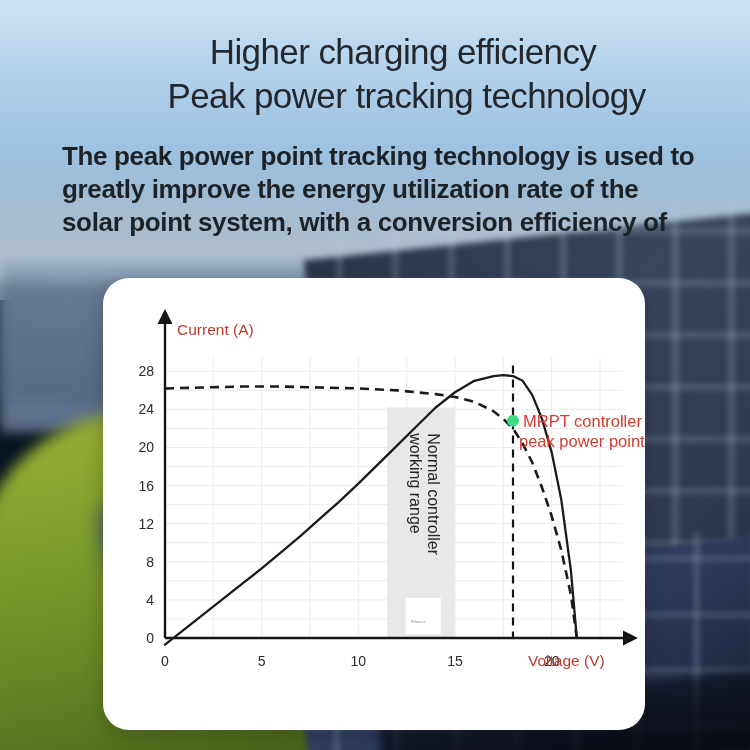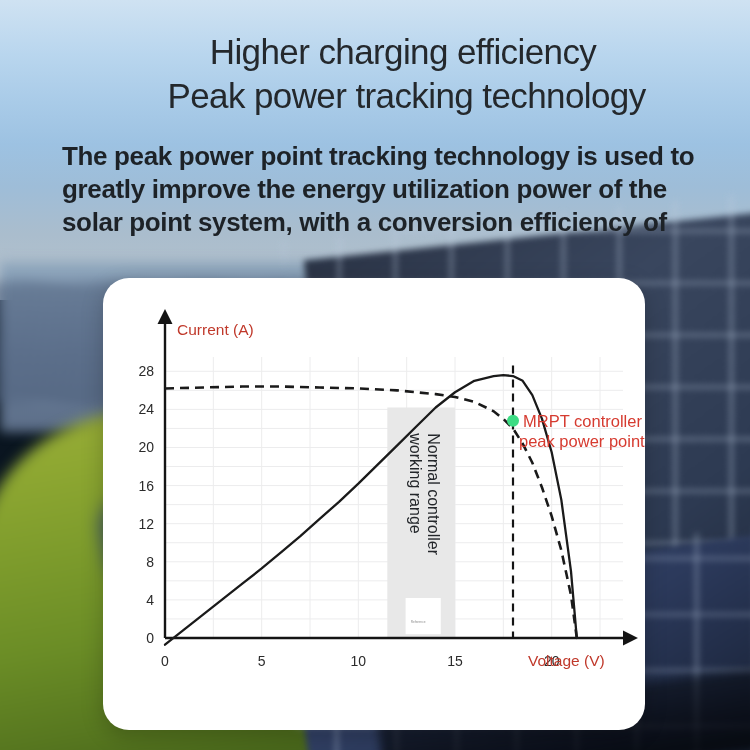--- a/index.html
+++ b/index.html
@@ -212,21 +212,21 @@
     <div class="bg-dark-strip"></div>
   </div>
 
   <div class="headline">
     <span>Higher charging efficiency</span>
     <span class="line2">Peak power tracking technology</span>
   </div>
 
   <div class="subcopy">
     <span class="l">The peak power point tracking technology is used to</span>
-    <span class="l">greatly improve the energy utilization power of the</span>
+    <span class="l">greatly improve the energy utilization rate of the</span>
     <span class="l">solar point system, with a conversion efficiency of</span>
   </div>
 
   <div class="chart-card">
     <svg class="chart-svg" width="542" height="452" viewBox="0 0 542 452">
 
       <g id="g-grid">
           <line x1="62" y1="360" x2="520" y2="360" stroke="#ececed" stroke-width="1"></line>
           <line x1="62" y1="340.9491525423729" x2="520" y2="340.9491525423729" stroke="#ececed" stroke-width="1"></line>
           <line x1="62" y1="321.89830508474574" x2="520" y2="321.89830508474574" stroke="#ececed" stroke-width="1"></line>

